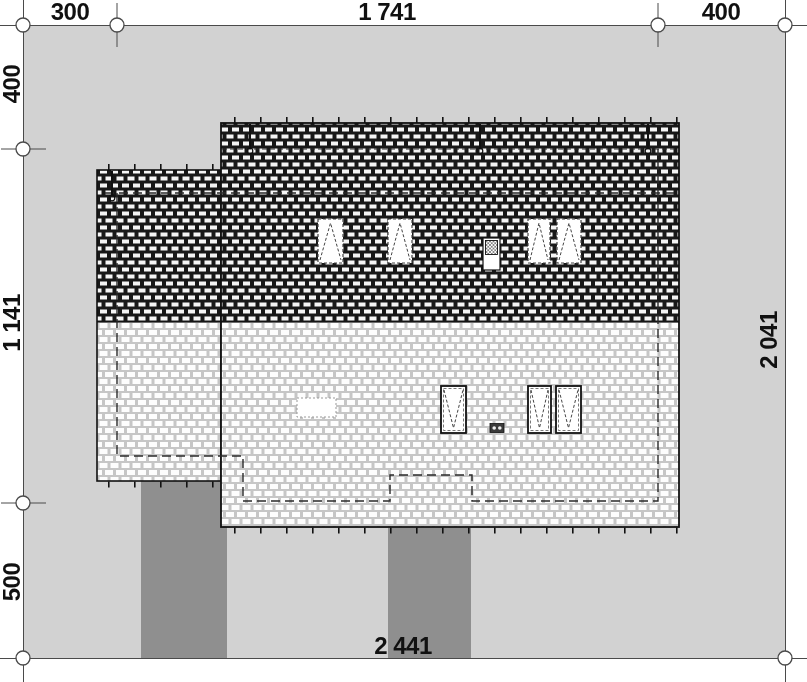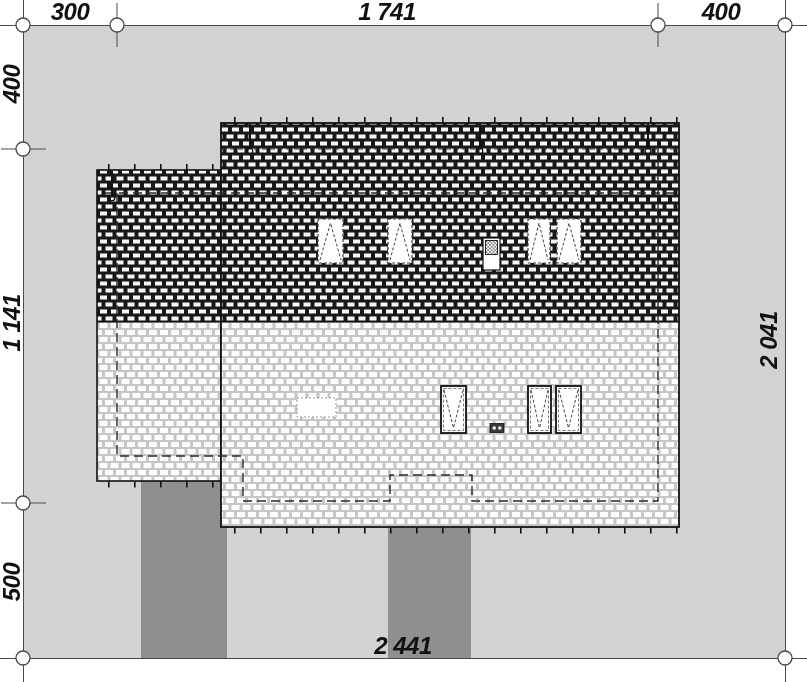--- a/index.html
+++ b/index.html
@@ -1,16 +1,16 @@
 <!DOCTYPE html>
 <html><head>
 <meta charset="utf-8">
 <style>
   html,body{margin:0;padding:0;background:#ffffff;}
-  #stage{position:relative;width:807px;height:682px;background:#ffffff;overflow:hidden;font-style:italic;}
+  #stage{position:relative;width:807px;height:682px;background:#ffffff;overflow:hidden;}
   svg{display:block;}
   text{font-family:"Liberation Sans","DejaVu Sans",sans-serif;font-weight:700;font-size:24px;fill:#111;letter-spacing:-0.5px;}
 </style>
 </head>
 <body>
 
 <div id="stage">
 <svg width="807" height="682" viewBox="0 0 807 682">
   <defs>
     <pattern id="roofDark" width="11" height="14" patternUnits="userSpaceOnUse">

